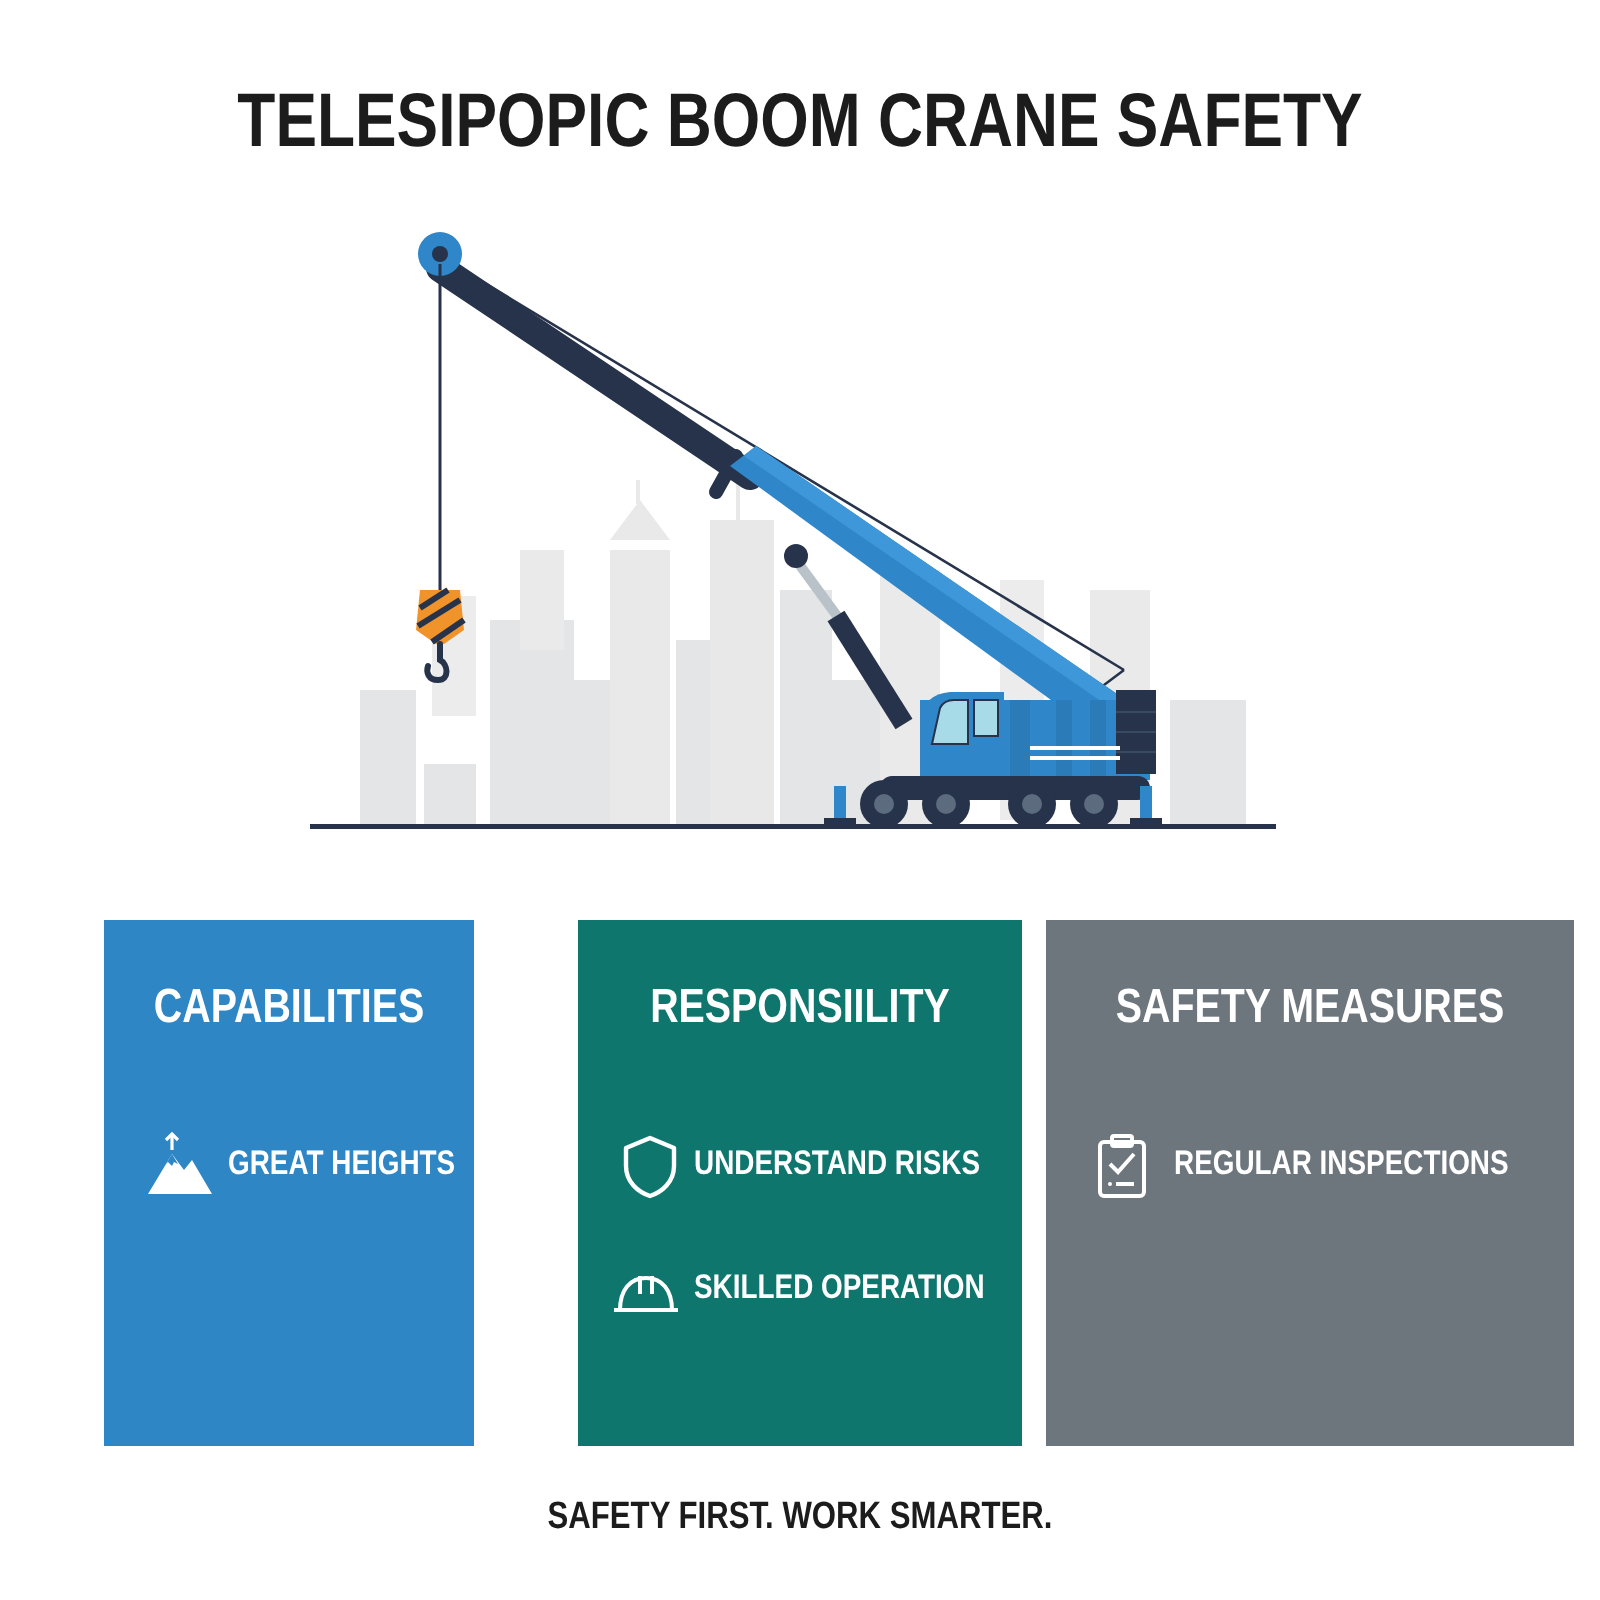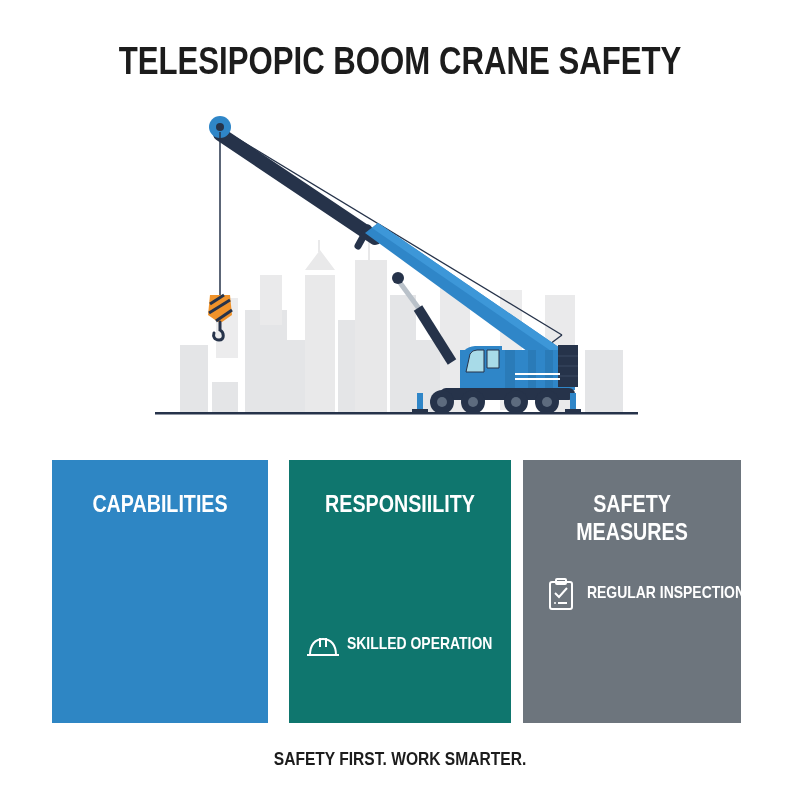--- a/index.html
+++ b/index.html
@@ -3,23 +3,23 @@
 <meta charset="utf-8">
 <style>
   html, body { margin:0; padding:0; }
   body { width:800px; height:800px; background:#ffffff; position:relative; overflow:hidden;
          font-family:"Liberation Sans", "DejaVu Sans", sans-serif; }
   .title { position:absolute; top:40px; left:0; width:800px; text-align:center;
            font-family:"Liberation Sans", sans-serif; font-weight:700; font-size:38px;
            color:#1c1c1c; letter-spacing:0px; transform:scaleX(0.82); transform-origin:center; }
   .illustration { position:absolute; left:150px; top:110px; width:500px; height:310px; }
   .card { position:absolute; top:460px; height:263px; }
-  .card.blue { left:52px; width:216px; background:#2e86c4; }
+  .card.blue { left:52px; width:185px; background:#2e86c4; }
   .card.orange { left:289px; width:222px; background:#0f766e; }
-  .card.gray { left:523px; width:218px; background:#6d757d; }
+  .card.gray { left:523px; width:264px; background:#6d757d; }
   .card-title { position:absolute; top:30px; left:0; width:100%; text-align:center;
                 color:#ffffff; font-weight:700; font-size:24px;
                 transform:scaleX(0.82); transform-origin:center; }
   .item { position:absolute; left:0; width:100%; height:36px; }
   .item .icon { position:absolute; top:0; width:36px; height:36px; }
   .item .label { position:absolute; top:7px; color:#ffffff; font-weight:700; font-size:17px;
                  white-space:nowrap; transform:scaleX(0.82); transform-origin:left center; }
   .footer { position:absolute; top:748px; left:0; width:800px; text-align:center;
             font-weight:700; font-size:19px; color:#1c1c1c;
             transform:scaleX(0.82); transform-origin:center; }
@@ -111,38 +111,53 @@
       <circle cx="323" cy="292" r="5" fill="#5d6b7e"></circle>
     <circle cx="366" cy="292" r="12" fill="#26334a"></circle>
       <circle cx="366" cy="292" r="5" fill="#5d6b7e"></circle>
     <circle cx="397" cy="292" r="12" fill="#26334a"></circle>
       <circle cx="397" cy="292" r="5" fill="#5d6b7e"></circle>
   </g>
 </svg>
 
 <div class="card blue">
   <div class="card-title">CAPABILITIES</div>
+  <div class="item" style="top:105px;">
+    <svg class="icon" style="left:20px;" viewBox="0 0 36 36">
+      <polygon points="2,32 14,12 20,20 24,15 34,32" fill="#ffffff"></polygon>
+      <polygon points="11,17 14,12 17,17 15,16 14,18 12,16" fill="#2e86c4"></polygon>
+      <line x1="14" y1="10" x2="14" y2="2" stroke="#ffffff" stroke-width="1.6"></line>
+      <polyline points="11,5 14,2 17,5" fill="none" stroke="#ffffff" stroke-width="1.6"></polyline>
+    </svg>
+    <span class="label" style="left:62px;">GREAT HEIGHTS</span>
+  </div>
 </div>
 
 <div class="card orange">
   <div class="card-title">RESPONSIILITY</div>
+  <div class="item" style="top:105px;">
+    <svg class="icon" style="left:18px;" viewBox="0 0 36 36">
+      <path d="M18,4 L30,9 L30,18 C30,26 24,31 18,33 C12,31 6,26 6,18 L6,9 Z" fill="none" stroke="#ffffff" stroke-width="2.2" stroke-linejoin="round"></path>
+    </svg>
+    <span class="label" style="left:58px;">UNDERSTAND RISKS</span>
+  </div>
   <div class="item" style="top:167px;text-align:right;">
     <svg class="icon" style="left:16px;" viewBox="0 0 36 36">
       <path d="M5,28 C5,18 10,12 18,12 C26,12 31,18 31,28" fill="none" stroke="#ffffff" stroke-width="2"></path>
       <line x1="2" y1="28" x2="34" y2="28" stroke="#ffffff" stroke-width="2"></line>
       <line x1="15" y1="11" x2="15" y2="20" stroke="#ffffff" stroke-width="2"></line>
       <line x1="21" y1="11" x2="21" y2="20" stroke="#ffffff" stroke-width="2"></line>
     </svg>
     <span class="label" style="left:58px;">SKILLED OPERATION</span>
   </div>
 </div>
 
 <div class="card gray">
   <div class="card-title">SAFETY MEASURES</div>
-  <div class="item" style="top:116px;">
+  <div class="item" style="top:105px;">
     <svg class="icon" style="left:20px;" viewBox="0 0 36 36">
       <rect x="7" y="6" width="22" height="27" rx="2" fill="none" stroke="#ffffff" stroke-width="2"></rect>
       <rect x="13" y="3" width="10" height="5" rx="1" fill="none" stroke="#ffffff" stroke-width="2"></rect>
       <polyline points="12,17 16,21 24,12" fill="none" stroke="#ffffff" stroke-width="2"></polyline>
       <circle cx="12" cy="27" r="1" fill="#ffffff"></circle>
       <line x1="15" y1="27" x2="24" y2="27" stroke="#ffffff" stroke-width="2"></line>
     </svg>
     <span class="label" style="left:64px;">REGULAR INSPECTIONS</span>
   </div>
 </div>

